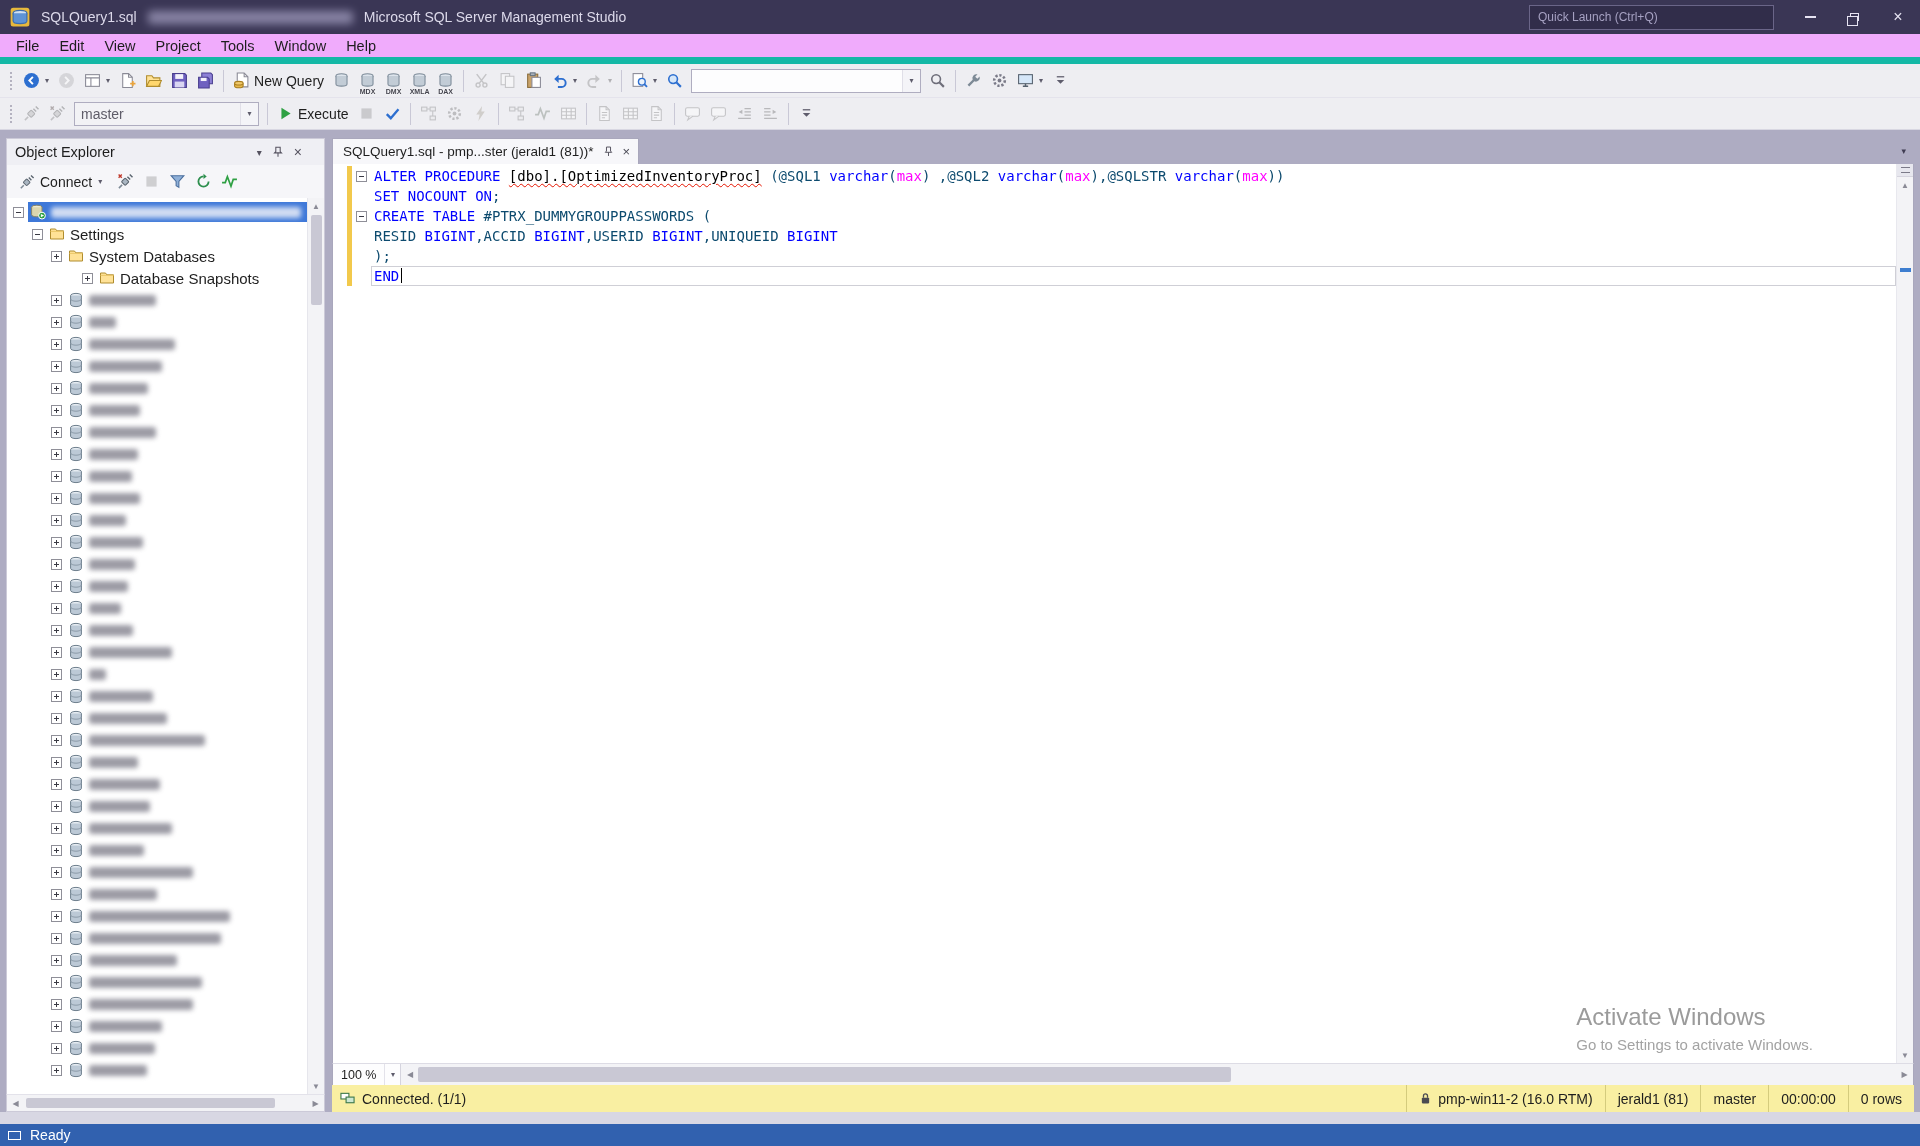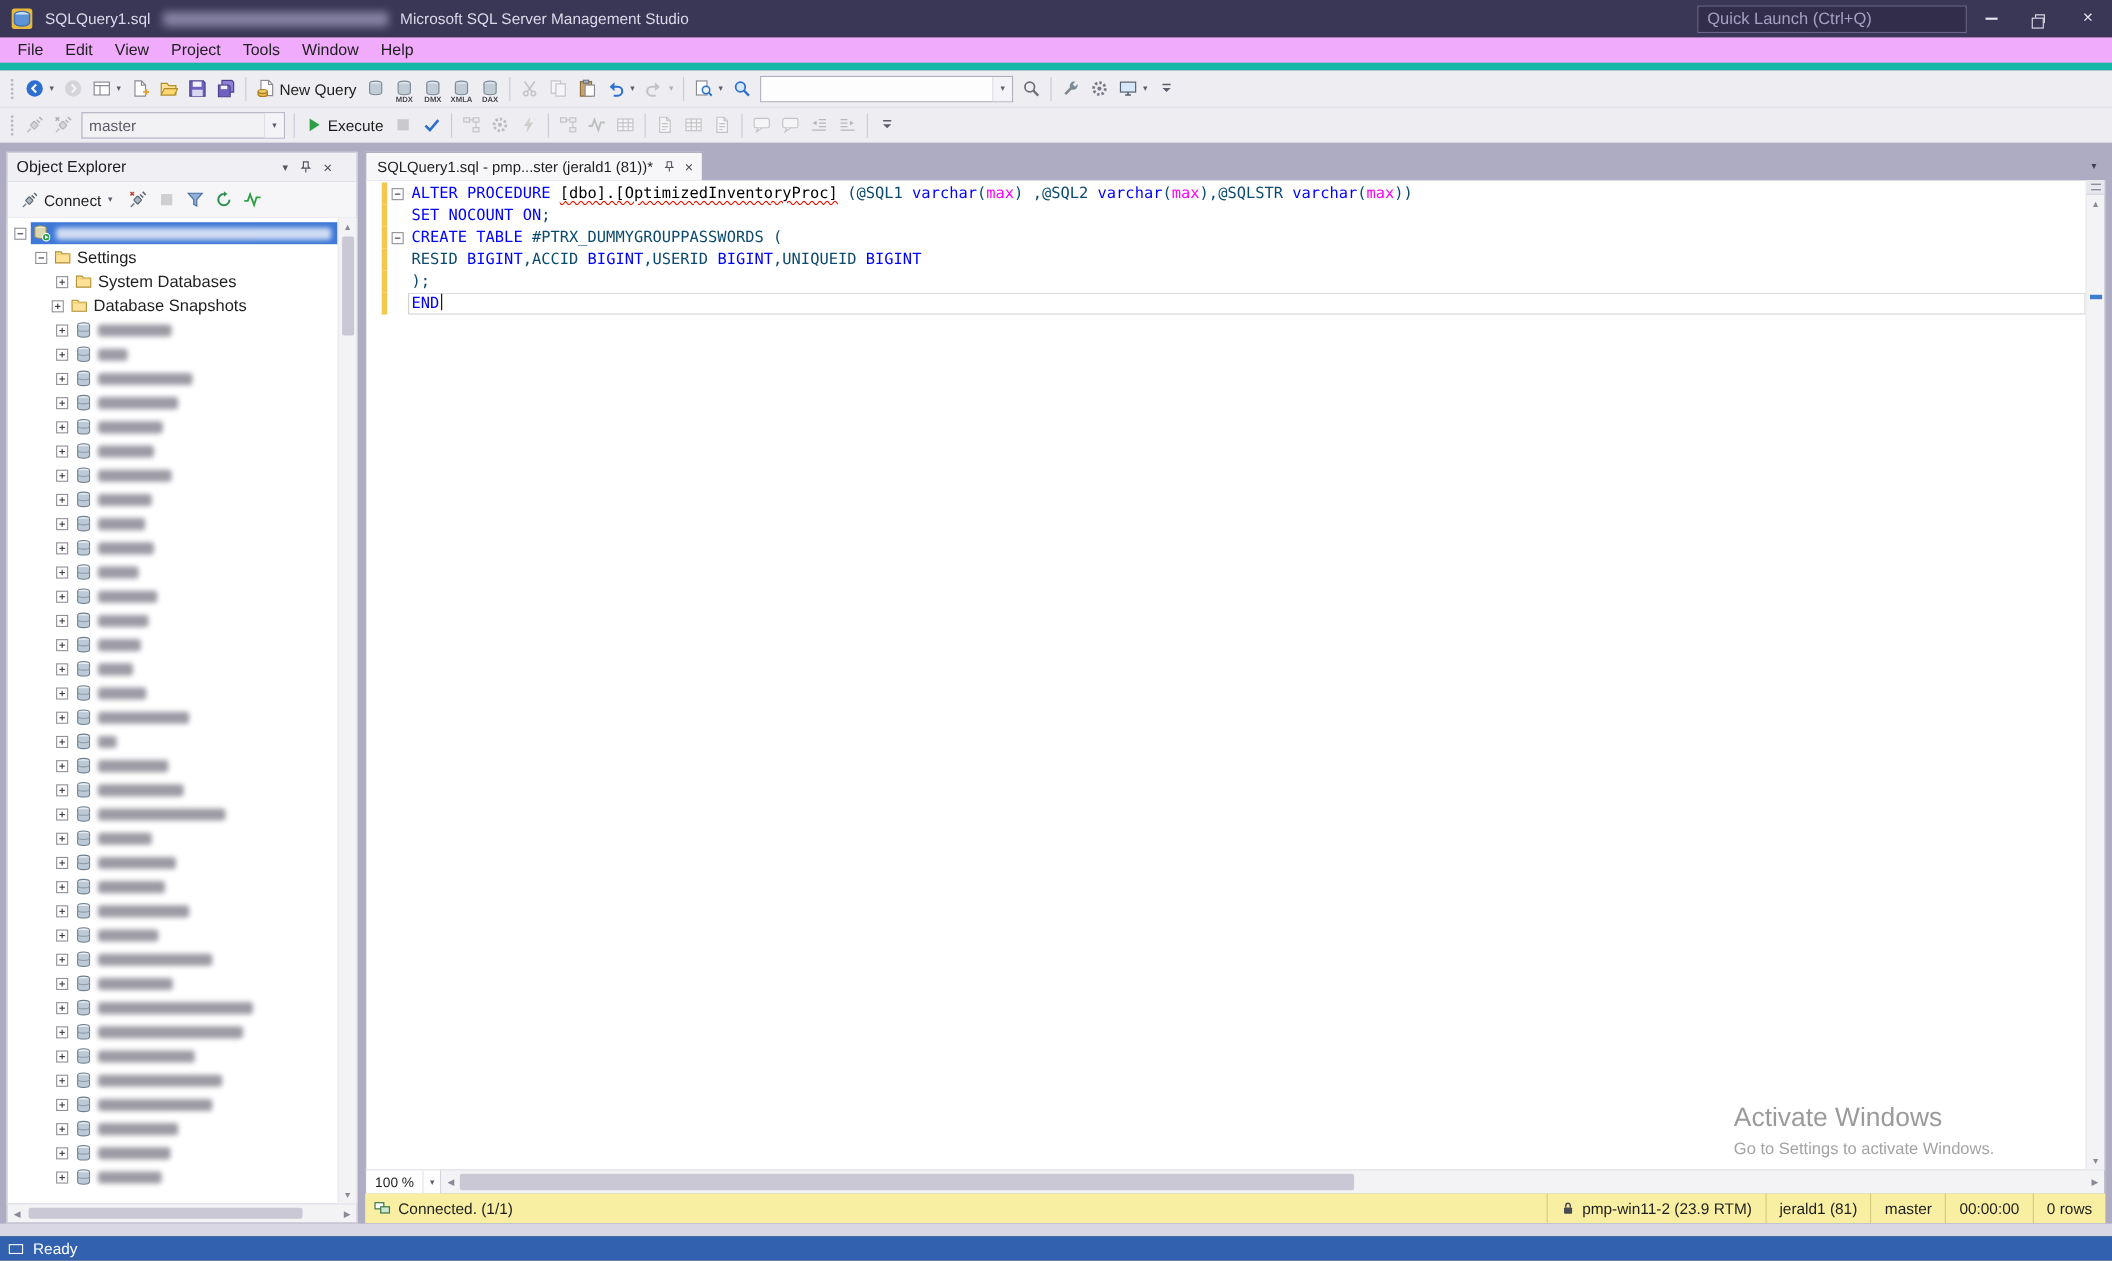--- a/index.html
+++ b/index.html
@@ -10,21 +10,21 @@
 
   .app{display:flex;flex-direction:column;width:100%;height:100%}
 
   
   .titlebar{height:34px;background:#3A3655;display:flex;align-items:center;justify-content:space-between;color:#DCD9EA;font-size:14px;flex:0 0 auto}
   .tb-left{display:flex;align-items:center;gap:11px;padding-left:10px;min-width:0}
   .app-icon svg{width:20px;height:20px}
   .tb-doc,.tb-app{white-space:nowrap}
   .tb-blur{width:205px;height:13px;background:#9B97B8;border-radius:3px;filter:blur(4px);opacity:.8}
   .tb-right{display:flex;align-items:center;height:100%}
-  .quicklaunch{width:245px;height:25px;background:#312D4A;border:1px solid #6A6588;display:flex;align-items:center;justify-content:space-between;padding:0 8px;color:#A6A1C2;font-size:15px}
+  .quicklaunch{width:245px;height:25px;background:#312D4A;border:1px solid #6A6588;display:flex;align-items:center;justify-content:space-between;padding:0 8px;margin-right:14px;color:#A6A1C2;font-size:12px}
   .winbtn{width:44px;height:34px;display:flex;align-items:center;justify-content:center;color:#E6E3F2}
   .wb-min{width:11px;height:2px;background:#E6E3F2;display:block}
   .wb-restore{width:9px;height:8px;border:1px solid #E6E3F2;position:relative;display:block}
   .wb-restore::after{content:"";position:absolute;left:-4px;top:2px;width:9px;height:8px;border:1px solid #E6E3F2;background:#3A3655}
   .wb-close{font-size:16px;line-height:16px}
 
   
   .menubar{height:30px;background:#f0abfc;display:flex;align-items:stretch;padding-left:6px;border-bottom:7px solid #14b8a6;flex:0 0 auto}
   .menu-item{display:flex;align-items:center;padding:0 10px;font-size:14.5px;color:#1E1E1E}
 
@@ -683,21 +683,21 @@
               <span class="row-content">
                 <span class="icon">
                   <svg viewBox="0 0 16 16">
                     <path d="M1.5 3h5l1.3 1.8h6.7V13H1.5z" fill="#FFE297" stroke="#B08D2F"></path>
                     <path d="M1.5 5.4h13" stroke="#EBC868"></path>
                   </svg>
                 </span>
                 <span class="tree-label">System Databases</span>
               </span>
             </div>
-            <div class="tree-row" style="padding-left: 40px;">
+            <div class="tree-row" style="padding-left: 56px; margin-left: 19px;">
               <span class="exp plus"></span>
               <span class="row-content">
                 <span class="icon">
                   <svg viewBox="0 0 16 16">
                     <path d="M1.5 3h5l1.3 1.8h6.7V13H1.5z" fill="#FFE297" stroke="#B08D2F"></path>
                     <path d="M1.5 5.4h13" stroke="#EBC868"></path>
                   </svg>
                 </span>
                 <span class="tree-label">Database Snapshots</span>
               </span>
@@ -1280,21 +1280,21 @@
           <span>Connected. (1/1)</span>
         </div>
         <div class="qs-right">
           <div class="seg">
             <span class="icon">
                 <svg viewBox="0 0 16 16">
                   <rect x="3.5" y="7" width="9" height="7" rx="1" fill="#4A4A52"></rect>
                   <path d="M5.5 7V4.8a2.5 2.5 0 0 1 5 0V7" fill="none" stroke="#4A4A52" stroke-width="1.6"></path>
                 </svg>
               </span>
-            <span>pmp-win11-2 (23.9 RTM)</span>
+            <span>pmp-win11-2 (16.0 RTM)</span>
           </div>
           <div class="seg">
               <span>jerald1 (81)</span>
             </div>
           <div class="seg">
               <span>master</span>
             </div>
           <div class="seg">
               <span>00:00:00</span>
             </div>

